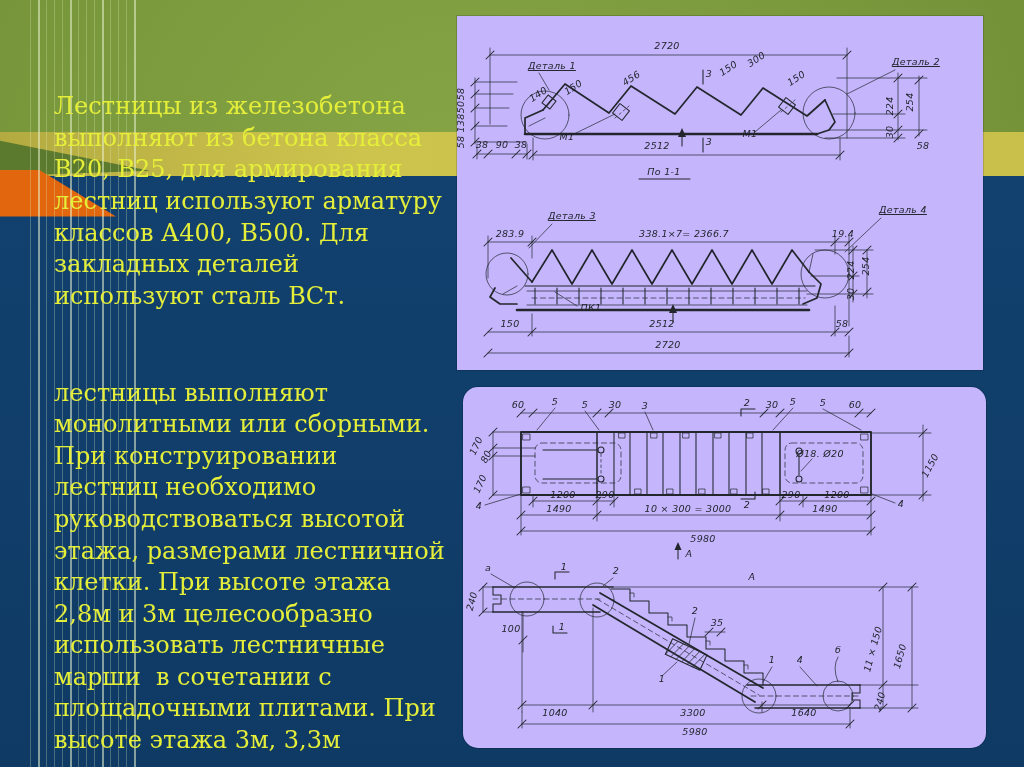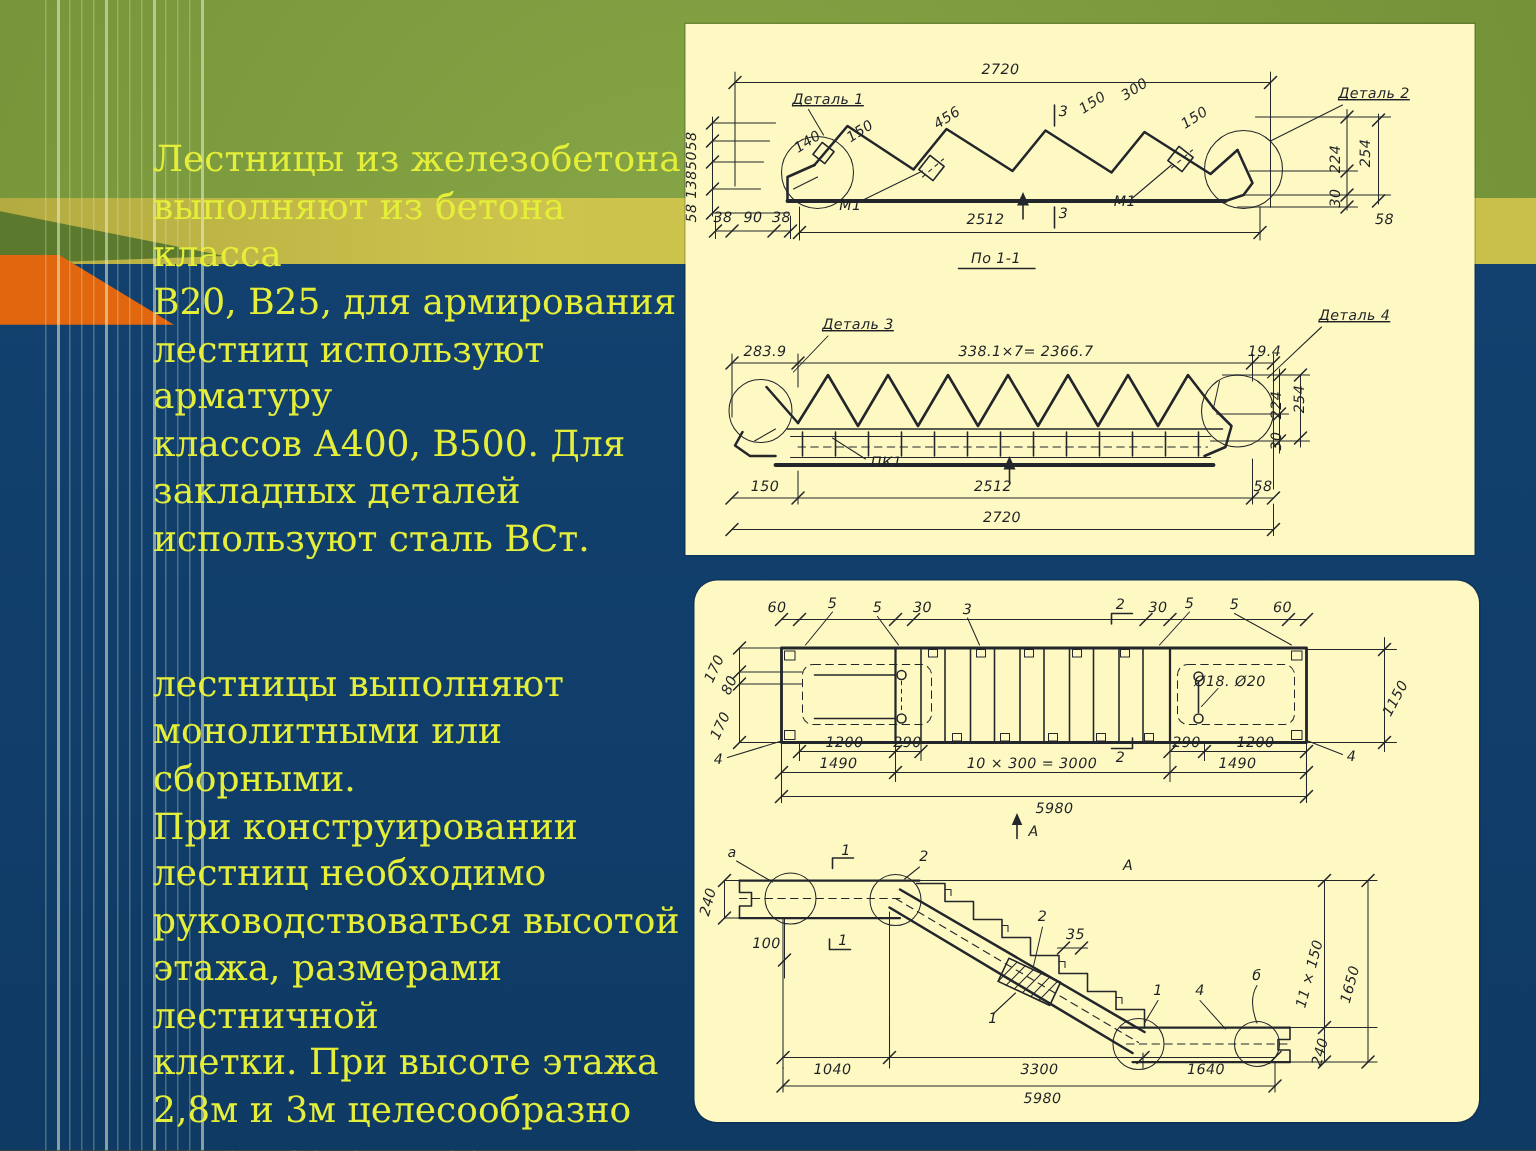--- a/index.html
+++ b/index.html
@@ -15,23 +15,23 @@
   .wedge-darkgreen{position:absolute;left:0;top:132px;width:150px;height:44px;
     clip-path:polygon(0 20%,100% 88%,0 100%);background:#5c7a2e;}
   .wedge-orange{position:absolute;left:0;top:170px;width:116px;height:48px;
     clip-path:polygon(0 0,34% 0,100% 97%,0 97%);background:#e2660e;}
   .vlines{position:absolute;left:0;top:0;width:160px;height:100%;}
   .vline{position:absolute;top:0;width:1px;height:100%;background:rgba(218,232,190,.30);}
   .vline.bright{width:2px;background:rgba(233,242,208,.55);}
   
   .textblock{position:absolute;left:54px;top:28px;width:402px;color:#e5ee39;
     font-size:24px;line-height:31.6px;white-space:pre-wrap;}
-  .textblock .para{margin:0 0 2px 0;padding-left:48px;}
+  .textblock .para{margin:0 0 2px 0;}
   
-  .sheet{position:absolute;background:#fef9c3;box-shadow:0 0 0 1px rgba(0,0,0,.15);}
+  .sheet{position:absolute;background:#c4b5fd;box-shadow:0 0 0 1px rgba(0,0,0,.15);}
   #sheet-top{left:457px;top:16px;width:526px;height:354px;}
   #sheet-bottom{left:463px;top:387px;width:523px;height:361px;border-radius:15px;}
   .sheet svg{position:absolute;left:0;}
   
   .s{stroke:#23272c;fill:none;stroke-width:1;stroke-linecap:round;stroke-linejoin:round;}
   .w7{stroke-width:.7}.w10{stroke-width:1.05}.w14{stroke-width:1.5}
   .w16{stroke-width:1.7}.w18{stroke-width:1.9}.w24{stroke-width:2.6}
   .dsh{stroke-dasharray:5 3.5}.dsh2{stroke-dasharray:2.5 3}
   .fillink{fill:#23272c;stroke:none;}
   text.lbl{font-family:"DejaVu Sans",sans-serif;font-style:italic;font-size:9.5px;

